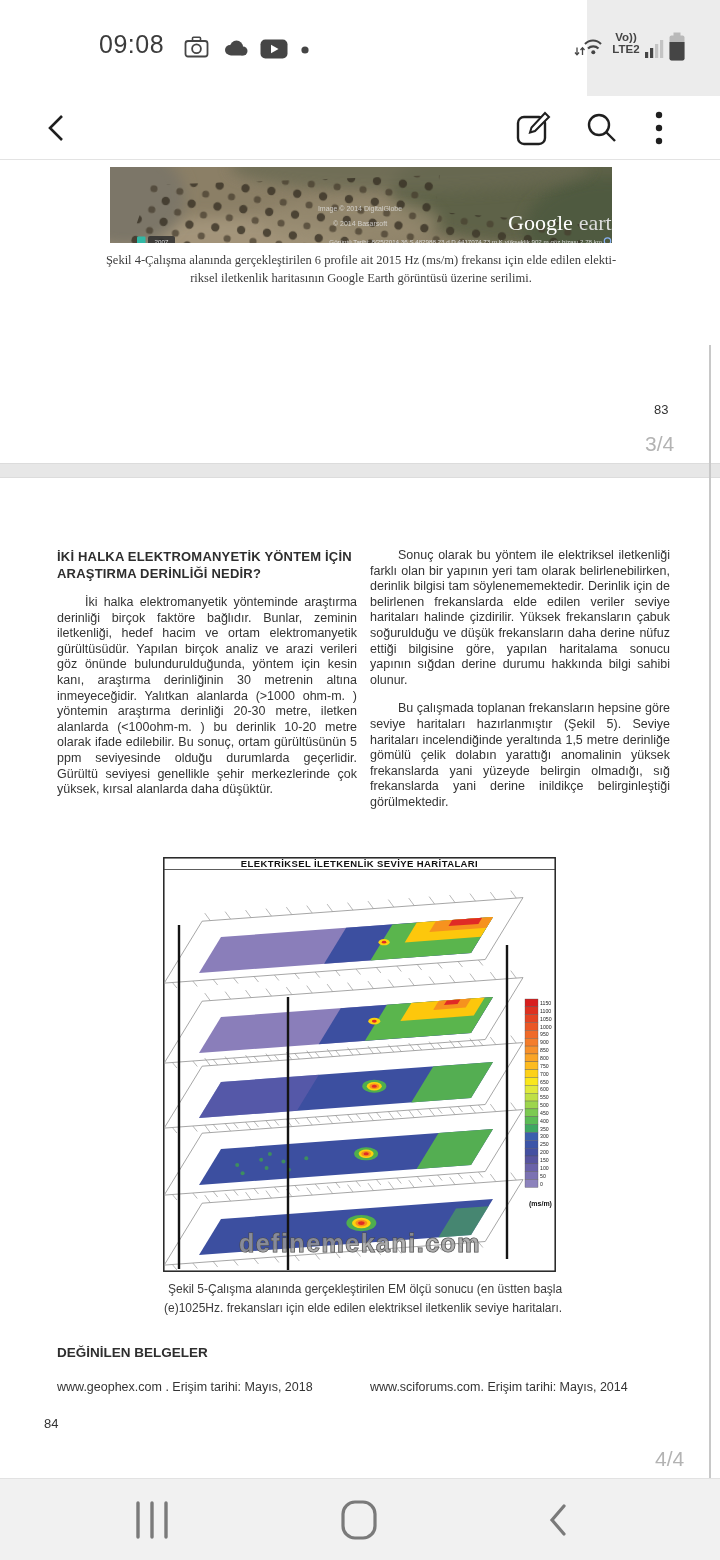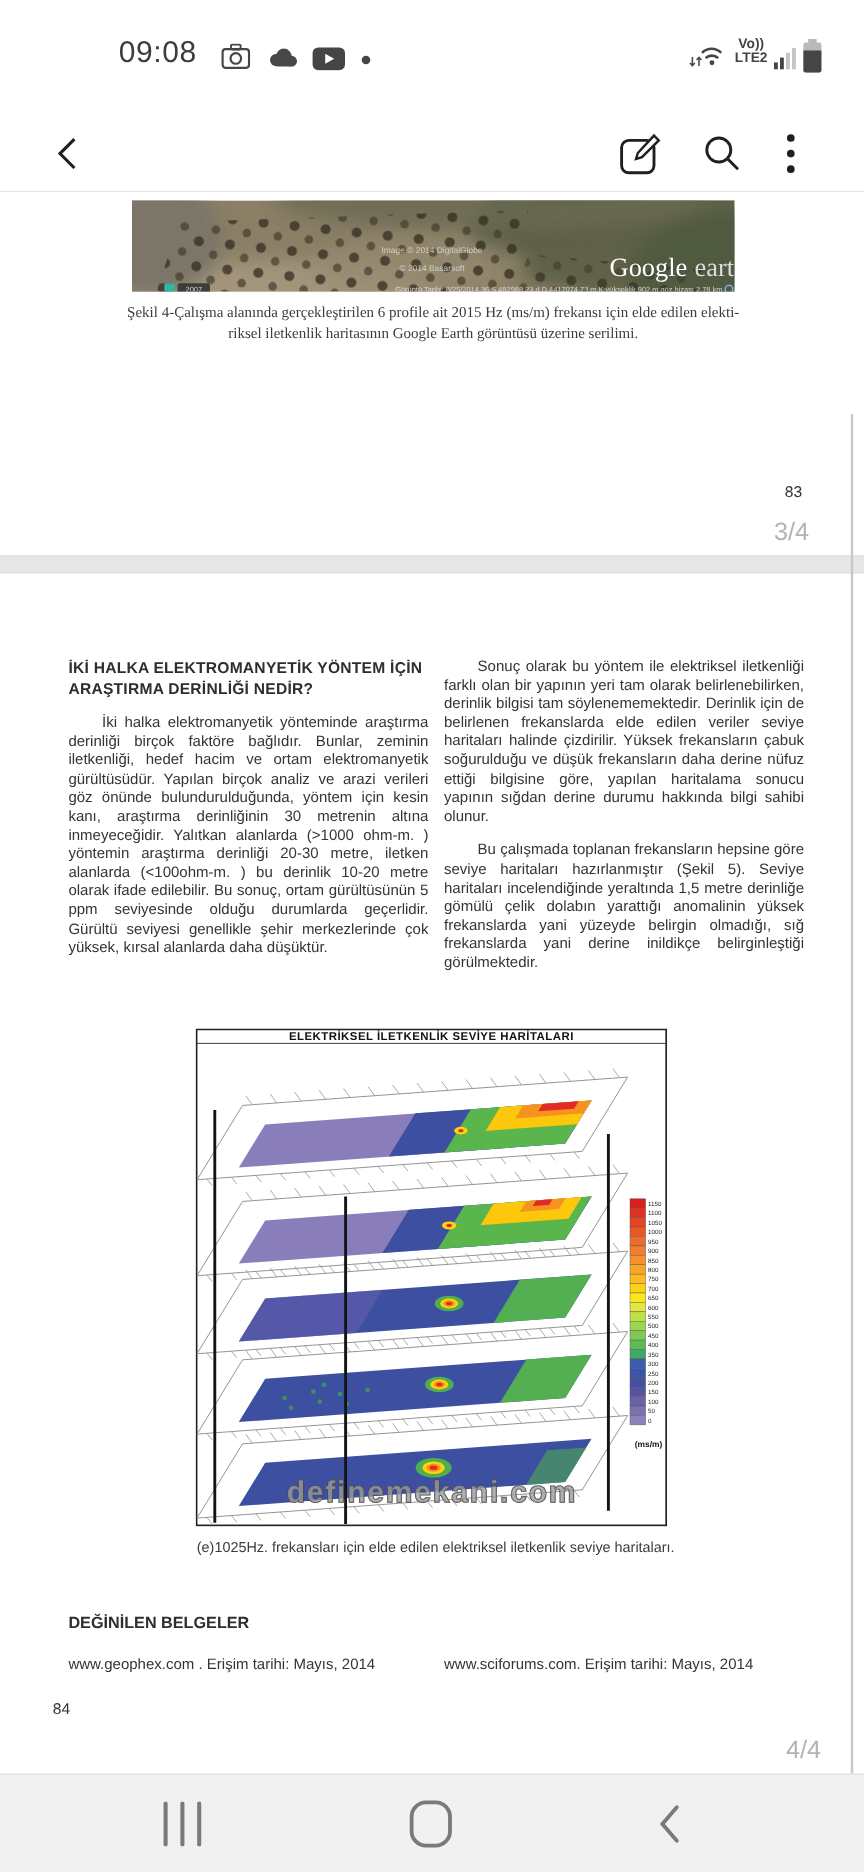--- a/index.html
+++ b/index.html
@@ -1,20 +1,20 @@
 <!DOCTYPE html>
 <html><head>
 <meta charset="utf-8">
 <style>
   html,body{margin:0;padding:0;background:#888;}
   .screen{position:relative;width:720px;height:1560px;background:#ececec;overflow:hidden;
           font-family:"Liberation Sans",sans-serif;-webkit-font-smoothing:antialiased;}
   .abs{position:absolute;}
   
-  .statusbar{left:0;top:0;width:720px;height:96px;background:#ffffff;}
+  .statusbar{left:0;top:0;width:587px;height:96px;background:#ffffff;}
   .time{left:99px;top:30px;font-size:25px;color:#3c3c3c;letter-spacing:.5px;}
   
   .appheader{left:0;top:96px;width:720px;height:64px;background:#ffffff;border-bottom:1px solid #e3e3e3;box-sizing:border-box;}
   .apptitle{left:94px;top:10px;font-size:30px;font-weight:500;color:#191919;letter-spacing:-.3px;white-space:nowrap;}
   
   .page{background:#ffffff;left:0;width:720px;}
   .page3{top:160px;height:303px;}
   .pagegap{left:0;top:463px;width:720px;height:15px;background:#e7e7e7;border-top:1px solid #dcdcdc;border-bottom:1px solid #dcdcdc;box-sizing:border-box;}
   .page4{top:478px;height:1000px;}
   .doc{color:#3a3a3a;}
@@ -430,25 +430,26 @@
           <rect x="362" y="322.54999999999995" width="13" height="7.85" fill="#8c82bc" stroke="#555555" stroke-width="0.35"></rect>
           <text x="377" y="328.54999999999995" font-size="5.2" fill="#222222">0</text>
         </g>
       <line x1="1" y1="12.5" x2="392" y2="12.5" stroke="#333333" stroke-width="0.8"></line>
       <text x="196.5" y="10" text-anchor="middle" font-size="9.5" font-weight="bold" letter-spacing="0.4" fill="#111111">ELEKTRİKSEL İLETKENLİK SEVİYE HARİTALARI</text>
       <text x="366" y="349" font-size="7" font-weight="bold" fill="#111111">(ms/m)</text>
       <text x="197" y="395" text-anchor="middle" font-size="25" font-weight="bold" letter-spacing="1.5" fill="#9b9b9b" fill-opacity="0.78" stroke="#4a4a4a" stroke-width="1.1" paint-order="stroke">definemekani.com</text>
     </svg>
 
     <div class="abs" style="left:164px;top:802px;">
+      <div class="cap5line" style="padding-left:4px;">Şekil 5-Çalışma alanında gerçekleştirilen EM ölçü sonucu (en üstten başla</div>
       <div class="cap5line">(e)1025Hz. frekansları için elde edilen elektriksel iletkenlik seviye haritaları.</div>
     </div>
 
     <div class="abs refhead" style="left:57px;top:867px;">DEĞİNİLEN BELGELER</div>
-    <div class="abs refline" style="left:57px;top:902px;">www.geophex.com . Erişim tarihi: Mayıs, 2014</div>
+    <div class="abs refline" style="left:57px;top:902px;">www.geophex.com . Erişim tarihi: Mayıs, 2018</div>
     <div class="abs refline" style="left:370px;top:902px;">www.sciforums.com. Erişim tarihi: Mayıs, 2014</div>
     <div class="abs pgnum" style="left:44px;top:938px;">84</div>
     <div class="abs pgind" style="left:655px;top:969px;">4/4</div>
   </div>
 
   <div class="abs scrollbar"></div>
 
   <div class="abs navbar">
     <svg class="abs" style="left:134px;top:22px" width="36" height="38" viewBox="0 0 36 38">
       <g stroke="#7a7a7a" stroke-width="3.4" stroke-linecap="round">

